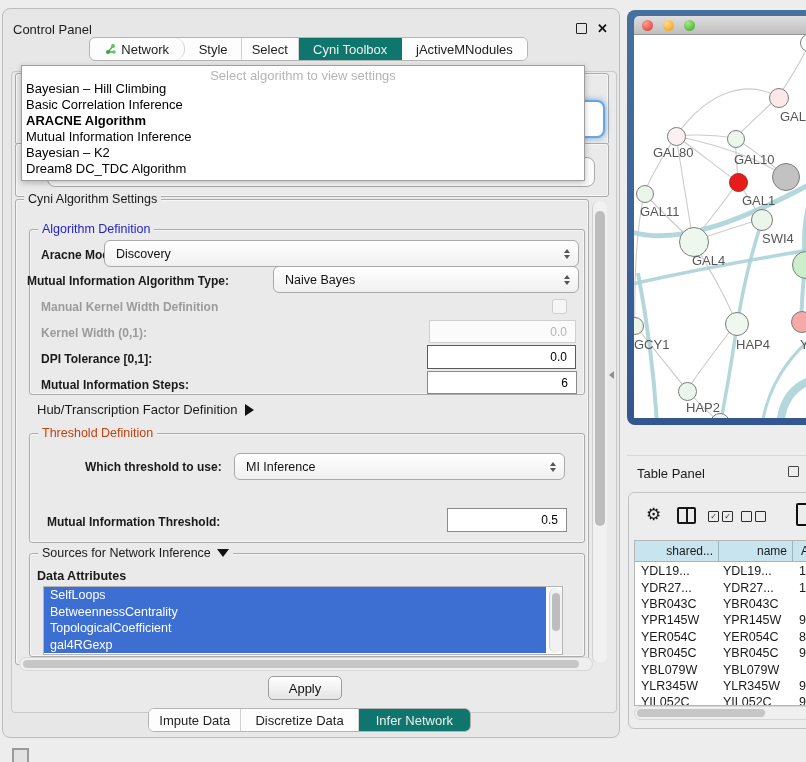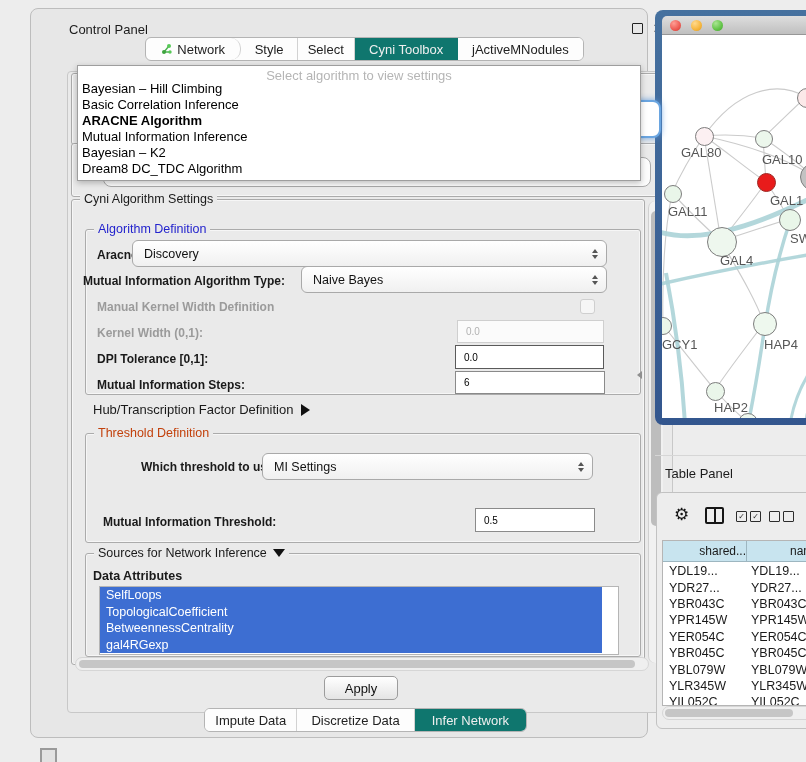--- a/index.html
+++ b/index.html
@@ -1,18 +1,18 @@
 <!DOCTYPE html>
 <html><head>
 <meta charset="utf-8">
 <style>
   html,body{margin:0;padding:0;background:#f2f2f2;}
   #root{position:relative;width:806px;height:762px;background:#ededed;overflow:hidden;
         font-family:"Liberation Sans",sans-serif;font-size:12.5px;color:#1a1a1a;}
-  .abs{position:absolute;margin-left:28px;}
+  .abs{position:absolute;}
 
   
   .cp{left:2px;top:8px;width:616px;height:728px;background:#e7e7e7;border:1px solid #bdbdbd;border-radius:8px;}
   .cp-title{left:10px;top:13px;font-size:13px;color:#1c1c1c;}
   .float-ic{width:9px;height:9px;border:1.6px solid #222;border-radius:1px;}
   .close-ic{font-size:13px;font-weight:bold;color:#111;line-height:13px;}
 
   .tabbar{display:flex;border:1px solid #b4b4b4;border-radius:6px;background:#fdfdfd;overflow:hidden;height:22px;}
   .tab{display:flex;align-items:center;justify-content:center;gap:4px;font-size:13px;color:#222;
        border-right:1px solid #d2d2d2;background:#fdfdfd;cursor:default;}
@@ -28,22 +28,22 @@
   .lab-green{color:#c2410c;}
   .b{font-weight:bold;font-size:12px;}
   .gray{color:#9b9b9b;}
 
   .combo{background:linear-gradient(#ffffff,#f0f0f0);border:1px solid #a9a9a9;border-radius:6px;
          display:flex;align-items:center;padding:0 22px 0 11px;font-size:12.5px;color:#111;position:absolute;}
   .stepper{position:absolute;right:8px;top:50%;transform:translateY(-50%);display:flex;flex-direction:column;gap:2px;}
   .tri-up{width:0;height:0;border-left:3.5px solid transparent;border-right:3.5px solid transparent;border-bottom:4.5px solid #555;}
   .tri-dn{width:0;height:0;border-left:3.5px solid transparent;border-right:3.5px solid transparent;border-top:4.5px solid #555;}
 
-  .field{position:absolute;background:#fff;display:flex;align-items:center;
-         padding:0 8px;font-size:10px;}
+  .field{position:absolute;background:#fff;display:flex;align-items:center;justify-content:flex-end;
+         padding:0 8px;font-size:12px;}
   .f-dis{background:#fbfbfb;border:1px solid #cfcfcf;color:#b3b3b3;}
   .f-en{border:1.5px solid #5a5a5a;color:#000;}
   .f-en2{border:1px solid #8a8a8a;color:#000;}
 
   .chk{position:absolute;width:13px;height:13px;border:1px solid #cfcfcf;background:#f6f6f6;border-radius:3px;}
 
   .arrow-right{width:0;height:0;border-top:6px solid transparent;border-bottom:6px solid transparent;border-left:9px solid #111;display:inline-block;}
   .arrow-down{width:0;height:0;border-left:6px solid transparent;border-right:6px solid transparent;border-top:8px solid #111;display:inline-block;}
 
   
@@ -79,21 +79,21 @@
   .tp-title{left:637px;top:466px;font-size:13px;color:#1c1c1c;}
   .tp-body{left:628px;top:492px;width:190px;height:235px;background:#ededed;border:1px solid #c2c2c2;border-radius:6px;}
   .gear{font-size:17px;color:#161616;line-height:17px;}
   .colsic{width:15px;height:13px;border:2px solid #161616;border-radius:2px;position:relative;}
   .colsic:after{content:"";position:absolute;left:50%;top:0;width:2px;height:100%;background:#161616;transform:translateX(-1px);}
   .cbpair{display:flex;gap:3px;}
   .cb{width:9px;height:9px;border:1.4px solid #2c2c2c;border-radius:1px;font-size:8px;line-height:9px;text-align:center;color:#2c2c2c;}
   .pageic{width:15px;height:19px;border:2px solid #111;border-radius:2px;}
   .tbl{left:634px;top:540px;width:180px;height:164px;background:#fff;border:1px solid #b5b5b5;overflow:hidden;}
   .th{position:absolute;top:0;height:21px;background:#c8e4ef;border-right:1px solid #9db6c0;border-bottom:1px solid #9db6c0;
-      display:flex;align-items:center;justify-content:flex-end;font-size:12px;box-sizing:border-box;}
+      display:flex;align-items:center;justify-content:flex-end;padding-right:5px;font-size:12px;box-sizing:border-box;}
   .tr{position:absolute;left:0;width:100%;height:16.4px;display:flex;align-items:center;font-size:12.5px;}
   .td1{width:84px;padding-left:6px;box-sizing:border-box;}
   .td2{width:74px;padding-left:4px;box-sizing:border-box;}
   .td3{padding-left:6px;}
 </style>
 </head>
 <body>
 
 <div id="root">
 
@@ -189,42 +189,42 @@
     <div class="abs" style="left:34px;top:393px;font-size:13px;display:flex;align-items:center;gap:8px;">
       <span>Hub/Transcription Factor Definition</span>
       <span class="arrow-right"></span>
     </div>
 
     <div class="abs grp" style="left:26px;top:424px;width:554px;height:108px;">
       <span class="grp-lab lab-green">Threshold Definition</span>
     </div>
     <div class="abs b" style="left:82px;top:451px;">Which threshold to use:</div>
     <div class="combo" style="left:231px;top:444px;width:296px;height:25px;">
-      <span>MI Settings</span>
+      <span>MI Inference</span>
       <span class="stepper">
           <span class="tri-up"></span>
           <span class="tri-dn"></span>
         </span>
     </div>
     <div class="abs b" style="left:44px;top:506px;">Mutual Information Threshold:</div>
     <div class="field f-en2" style="left:444px;top:499px;width:102px;height:22px;">
         <span>0.5</span>
       </div>
 
     <div class="abs grp" style="left:26px;top:544px;width:554px;height:102px;">
       <span class="grp-lab" style="display:flex;align-items:center;gap:6px;">
         <span>Sources for Network Inference</span>
         <span class="arrow-down"></span>
       </span>
     </div>
     <div class="abs b" style="left:34px;top:560px;font-size:12.5px;">Data Attributes</div>
     <div class="abs listbox" style="left:40px;top:577px;width:518px;height:67px;">
       <div class="litem">SelfLoops</div>
+      <div class="litem">BetweennessCentrality</div>
       <div class="litem">TopologicalCoefficient</div>
-      <div class="litem">BetweennessCentrality</div>
       <div class="litem">gal4RGexp</div>
       <div class="abs vtrack" style="left:505px;top:1px;width:12px;height:65px;">
         <div class="vthumb" style="position:absolute;left:2px;top:5px;width:8px;height:38px;"></div>
       </div>
     </div>
     <div class="abs htrack" style="left:16px;top:648px;width:572px;height:12px;">
       <div class="hthumb" style="left:3px;top:2px;width:556px;height:8px;"></div>
     </div>
 
     <div class="abs vtrack" style="left:589px;top:192px;width:14px;height:462px;">

